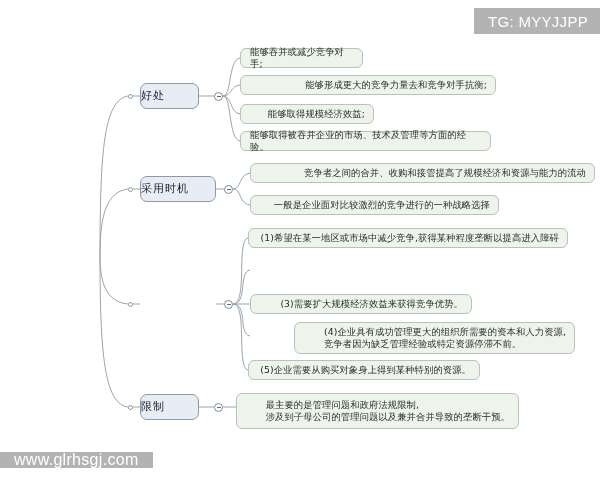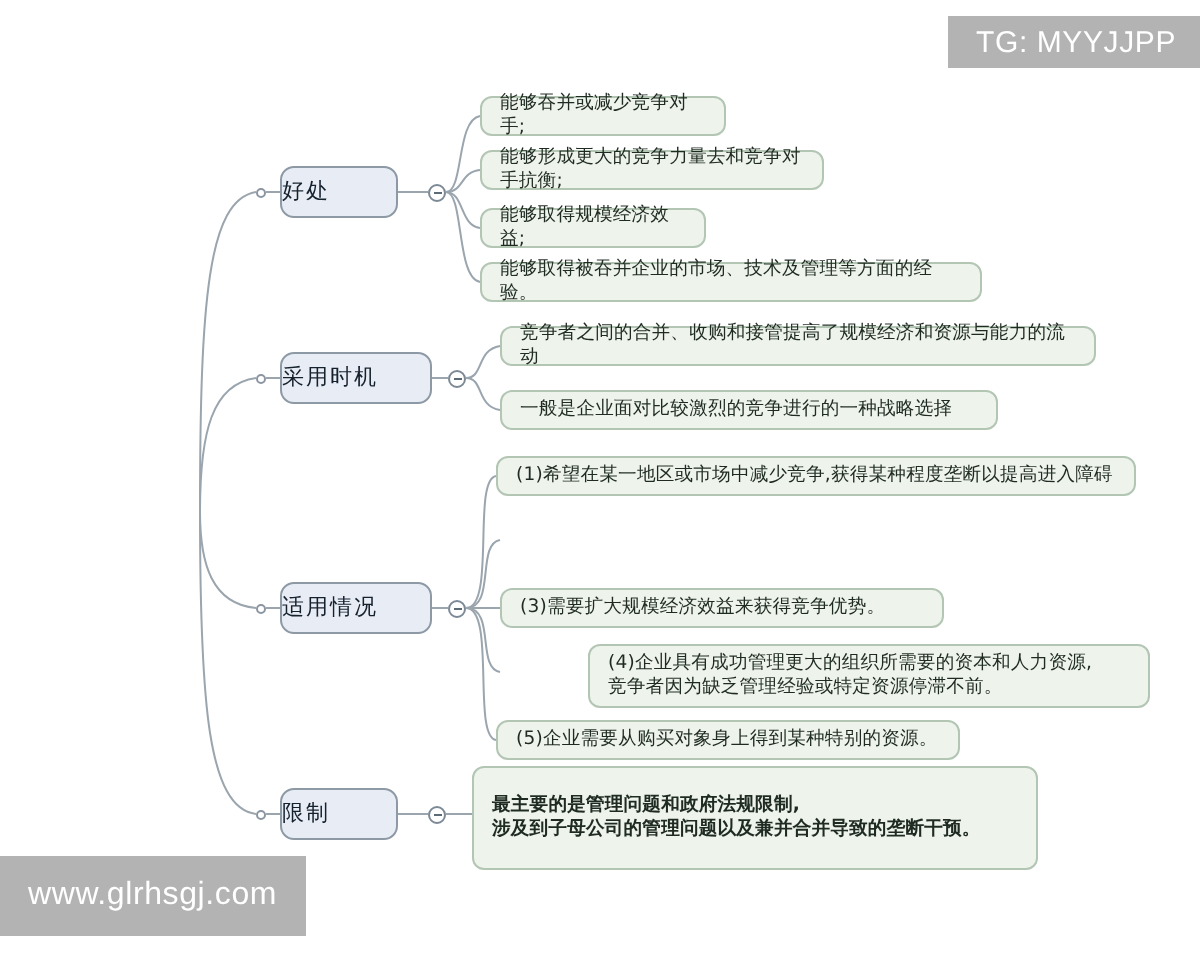--- a/index.html
+++ b/index.html
@@ -36,21 +36,21 @@
     border-color:#8e99a6;
     justify-content:flex-start;
     font-size:11px;
     color:#16212e;
     letter-spacing:1px;
   }
   .node-leaf{
     background:#eef3ec;
     border-color:#b3c6b4;
     border-radius:6px;
-    justify-content:flex-start;
+    justify-content:flex-end;
     padding:3px 8px 4px 9px;
     font-size:9.3px;
     color:#1f2b22;
     letter-spacing:.1px;
   }
 
   .toggle{
     position:absolute;
     width:9px;height:9px;
     border-radius:50%;
@@ -76,21 +76,21 @@
 
   .wm{
     position:absolute;
     background:#b3b3b3;
     color:#ffffff;
     font-family:"Liberation Sans",sans-serif;
     display:flex;align-items:center;
     letter-spacing:.3px;
   }
   #wm-top{right:0;top:8px;height:26px;padding:0 12px 0 14px;font-size:15px;margin-left:44px;}
-  #wm-bottom{left:0;bottom:12px;height:16px;padding:12px 14px;font-size:16px;}
+  #wm-bottom{left:0;bottom:12px;height:16px;padding:0 14px;font-size:16px;}
 
   #wm-zhihu{
     position:absolute;
     right:14px;bottom:62px;
     color:rgba(130,150,135,.45);
     font-size:15px;
     letter-spacing:2px;
     font-family:"DejaVu Sans",sans-serif;
     white-space:nowrap;
   }
@@ -143,45 +143,42 @@
   <div class="dot" style="left:128px;top:404.5px;"></div>
 
   <div class="node node-branch" style="left:140px;top:83px;width:59px;height:26px;">
     <span>好处</span>
   </div>
   <div class="toggle minus" style="left:214px;top:91.5px;"></div>
 
   <div class="node node-leaf" style="left:240px;top:48px;width:123px;height:20px;">
     <span>能够吞并或减少竞争对手;</span>
   </div>
-  <div class="node node-leaf" style="left:240px;top:75px;width:172px;height:20px;">
+  <div class="node node-leaf" style="left:240px;top:75px;width:256px;height:20px;">
     <span>能够形成更大的竞争力量去和竞争对手抗衡;</span>
   </div>
-  <div class="node node-leaf" style="left:240px;top:104px;width:113px;height:20px;">
+  <div class="node node-leaf" style="left:240px;top:104px;width:134px;height:20px;">
     <span>能够取得规模经济效益;</span>
   </div>
   <div class="node node-leaf" style="left:240px;top:131px;width:251px;height:20px;">
     <span>能够取得被吞并企业的市场、技术及管理等方面的经验。</span>
   </div>
 
   <div class="node node-branch" style="left:140px;top:176px;width:76px;height:26px;">
     <span>采用时机</span>
   </div>
   <div class="toggle minus" style="left:224px;top:184.5px;"></div>
 
-  <div class="node node-leaf" style="left:250px;top:163px;width:298px;height:20px;">
+  <div class="node node-leaf" style="left:250px;top:163px;width:345px;height:20px;">
     <span>竞争者之间的合并、收购和接管提高了规模经济和资源与能力的流动</span>
   </div>
   <div class="node node-leaf" style="left:250px;top:195px;width:249px;height:20px;">
     <span>一般是企业面对比较激烈的竞争进行的一种战略选择</span>
   </div>
 
-  <div class="node node-branch" style="left:140px;top:291px;width:76px;height:26px;">
-    <span>适用情况</span>
-  </div>
   <div class="toggle minus" style="left:224px;top:299.5px;"></div>
 
   <div class="node node-leaf" style="left:248px;top:228px;width:320px;height:20px;">
     <span>(1)希望在某一地区或市场中减少竞争,获得某种程度垄断以提高进入障碍</span>
   </div>
   <div class="node node-leaf" style="left:250px;top:294px;width:222px;height:20px;">
     <span>(3)需要扩大规模经济效益来获得竞争优势。</span>
   </div>
   <div class="node node-leaf" style="left:250px;top:322px;width:281px;height:32px;margin-left:44px;">
     <span>(4)企业具有成功管理更大的组织所需要的资本和人力资源,
@@ -189,21 +186,21 @@
   </div>
   <div class="node node-leaf" style="left:248px;top:360px;width:232px;height:20px;">
     <span>(5)企业需要从购买对象身上得到某种特别的资源。</span>
   </div>
 
   <div class="node node-branch" style="left:140px;top:394px;width:59px;height:26px;">
     <span>限制</span>
   </div>
   <div class="toggle minus" style="left:214px;top:402.5px;"></div>
 
-  <div class="node node-leaf" style="left:236px;top:383px;width:283px;height:52px;font-weight:bold;">
+  <div class="node node-leaf" style="left:236px;top:393px;width:283px;height:36px;">
     <span>最主要的是管理问题和政府法规限制,
 涉及到子母公司的管理问题以及兼并合并导致的垄断干预。</span>
   </div>
 
   <div class="wm" id="wm-top">TG: MYYJJPP</div>
   <div class="wm" id="wm-bottom">www.glrhsgj.com</div>
 
 </div>
 
 </body></html>

